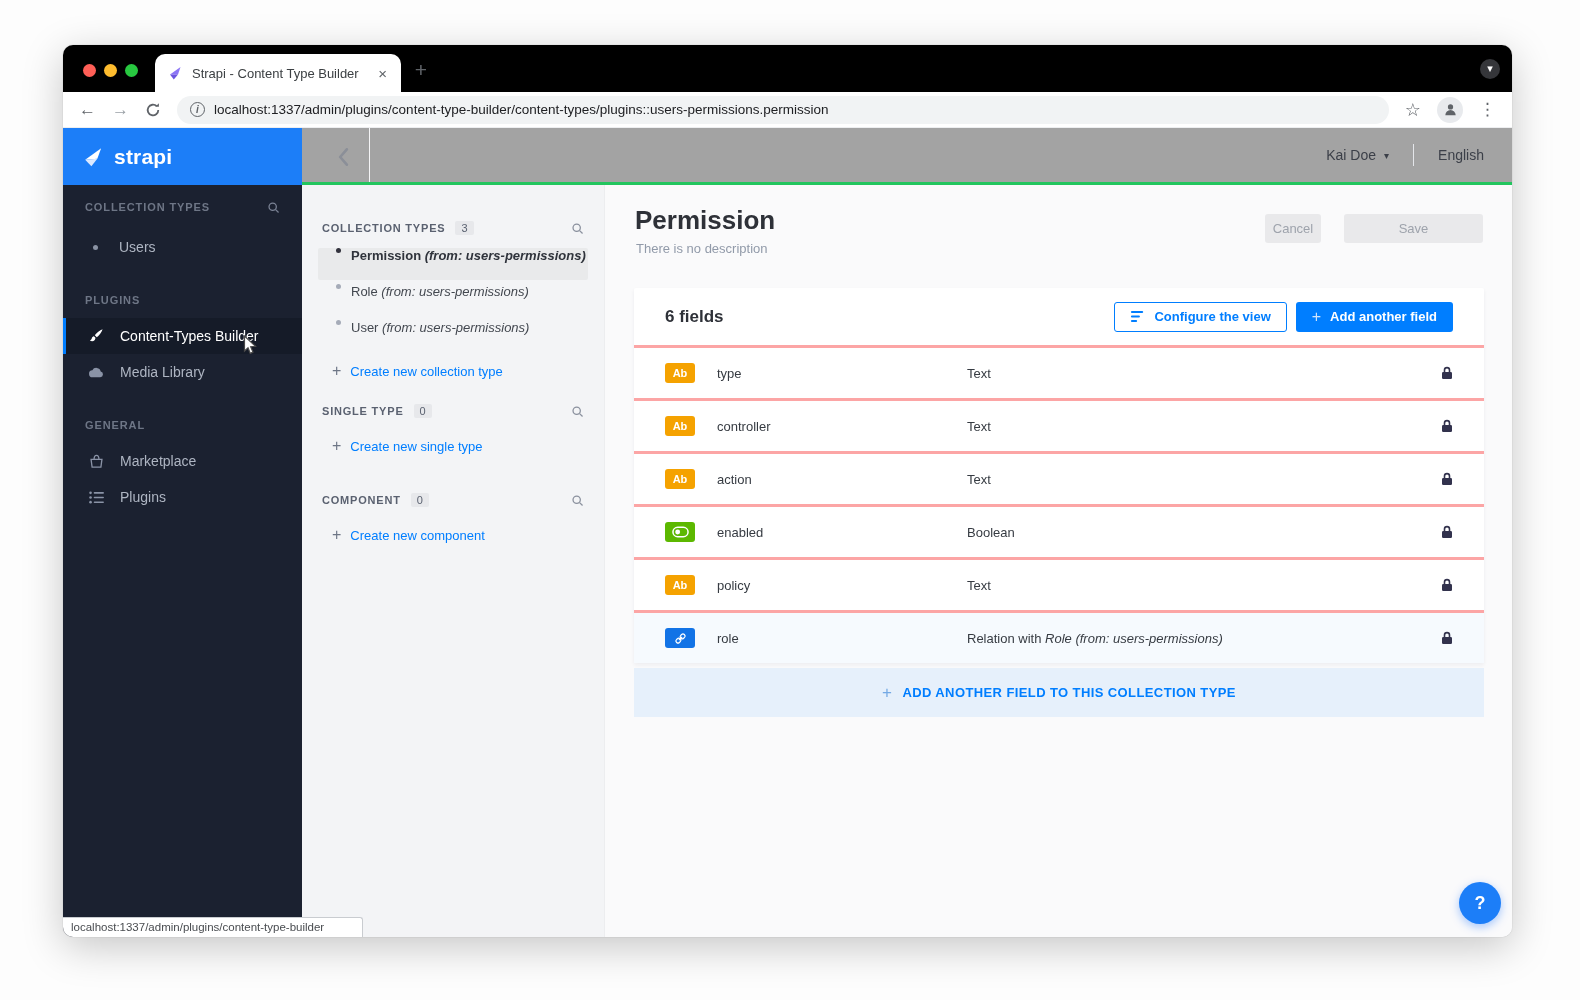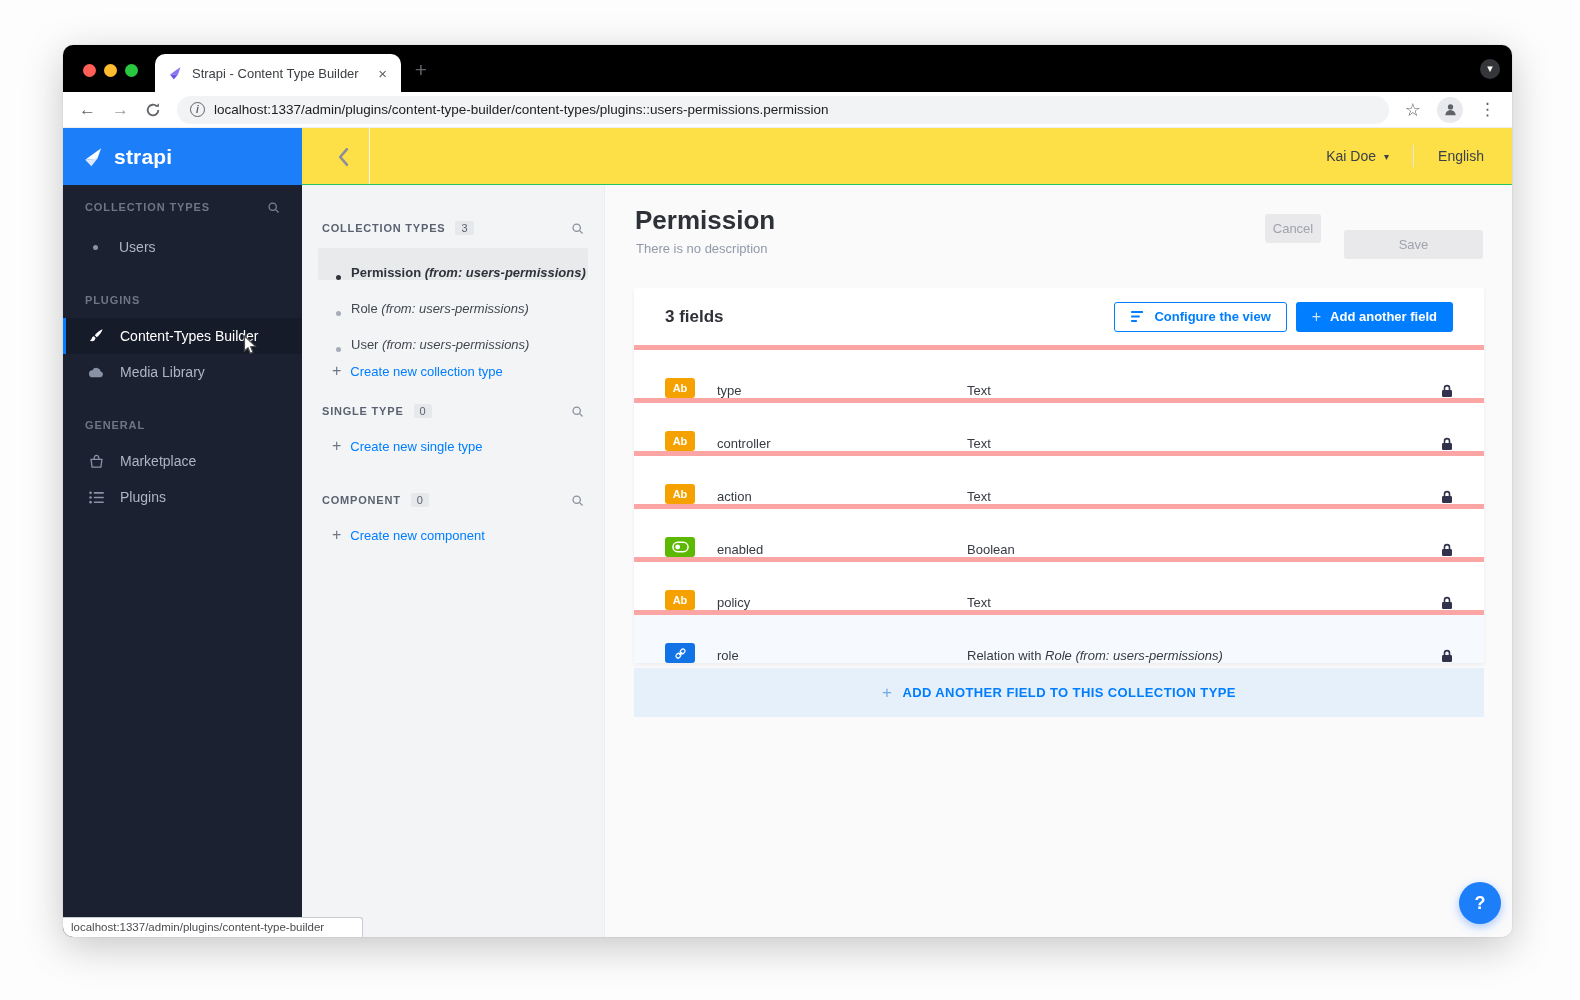--- a/index.html
+++ b/index.html
@@ -44,70 +44,70 @@
   .side-head-title { font-size:11px; font-weight:bold; letter-spacing:.9px; color:#6E7686; }
   .side-item { height:36px; display:flex; align-items:center; padding-left:24px; gap:15px;
                color:#AEB5C2; font-size:14px; }
   .side-item .ic { width:18px; display:flex; justify-content:center; color:#8A93A6; }
   .side-item.active { background:#151B28; color:#fff; box-shadow:inset 3px 0 0 #007EFF; }
   .side-item.active .ic { color:#fff; }
   .side-bullet { width:5px; height:5px; border-radius:50%; background:#8A92A3; margin:0 6px; }
   .side-badge { margin-left:auto; margin-right:22px; background:#323A4A; color:#CBD2DE;
                 font-size:11px; padding:1px 6px; border-radius:2px; }
 
-  .topbar { position:absolute; left:239px; top:83px; right:0; height:57px; background:#fde047;
-            border-bottom:1px solid #22c55e; }
+  .topbar { position:absolute; left:239px; top:83px; right:0; height:57px; background:#a3a3a3;
+            border-bottom:3px solid #22c55e; }
   .back-btn { position:absolute; left:26px; top:14px; width:30px; height:30px;
               display:flex; align-items:center; justify-content:center; color:#8B8F98; }
   .topbar-vline { position:absolute; left:67px; top:0; bottom:0; width:1px; background:#F4F4F6; }
   .topbar-right { position:absolute; right:28px; top:0; height:100%; display:flex; align-items:center; }
   .user-name { font-size:14px; color:#3B3F48; }
   .user-caret { font-size:10px; color:#3B3F48; margin-left:8px; }
   .lang-divider { width:1px; height:22px; background:#E4E6EA; margin:0 24px; }
   .lang-label { font-size:14px; color:#3B3F48; }
 
   .subnav { position:absolute; left:239px; top:140px; width:303px; bottom:0;
             background:#F3F4F6; border-right:1px solid #ECEDEF; }
   .sub-head { display:flex; align-items:center; padding:0 20px; height:16px; }
   .sub-head-title { font-size:11px; font-weight:bold; letter-spacing:.8px; color:#5A6170; }
   .sub-count { margin-left:10px; background:#E7E8EB; color:#5A6170; font-size:11px;
                padding:1px 6px; border-radius:2px; }
   .sub-search { margin-left:auto; color:#8B919E; display:flex; }
-  .sub-item { height:32px; margin:0 16px; display:flex; align-items:flex-end; padding-left:18px;
+  .sub-item { height:32px; margin:0 16px; display:flex; align-items:flex-start; padding-left:18px;
               border-radius:2px; font-size:13px; color:#42474F; gap:10px; }
   .sub-item .dot { width:5px; height:5px; border-radius:50%; background:#A5ABB8; flex:none; }
   .sub-item.active { background:#E9EAEB; font-weight:bold; color:#2F333B; }
   .sub-item.active .dot { background:#32323D; }
   .sub-suffix { font-style:italic; white-space:pre; }
   .sub-create { height:32px; margin:0 16px; display:flex; align-items:center; padding-left:14px;
                 font-size:13px; color:#007EFF; gap:9px; }
   .sub-create .plus { color:#6E7686; font-size:16px; font-weight:normal; }
 
   .main { position:absolute; left:542px; top:140px; right:0; bottom:0; background:#FAFAFB; }
   .page-title { position:absolute; left:30px; top:20px; font-size:26px; font-weight:bold; color:#2E3138; }
   .page-subtitle { position:absolute; left:31px; top:56px; font-size:13px; color:#919AA9; }
   .btn-muted { position:absolute; top:29px; height:29px; background:#E9E9EB; border:none;
                border-radius:3px; font-size:13px; color:#9EA3AC; font-family:inherit; }
   .btn-cancel { left:660px; width:56px; }
-  .btn-save { left:739px; width:139px;margin-top:16px; }
+  .btn-save { left:739px; width:139px; }
 
   .card { position:absolute; left:29px; top:103px; width:850px; height:375px; background:#fff;
           border-radius:2px; box-shadow:0 2px 4px rgba(30,30,60,.06); }
   .card-head { height:57px; display:flex; align-items:center; padding:0 31px; }
   .fields-count { font-size:17px; font-weight:bold; color:#2E3138; }
   .card-actions { margin-left:auto; display:flex; gap:9px; }
   .btn-outline { height:30px; padding:0 15px; background:#fff; border:1px solid #007EFF; border-radius:3px;
                  color:#007EFF; font-size:13px; font-weight:bold; display:flex; align-items:center; gap:9px;
                  font-family:inherit; }
   .btn-primary { height:30px; padding:0 16px; background:#007EFF; border:none; border-radius:3px;
                  color:#fff; font-size:13px; font-weight:bold; display:flex; align-items:center; gap:9px;
                  font-family:inherit; }
   .btn-primary .plus { font-weight:normal; font-size:16px; color:#CFE4FB; }
 
-  .frow { height:53px; display:flex; align-items:flex-end; padding:0 31px; border-top:5px solid #fca5a5; position:relative; }
+  .frow { height:53px; display:flex; align-items:center; padding:0 31px; border-top:3px solid #fca5a5; position:relative; }
   .frow.hl { background:#F6FAFE; }
   .fbadge { width:30px; height:20px; border-radius:3px; display:flex; align-items:center;
             justify-content:center; color:#fff; font-size:11px; font-weight:bold; flex:none; }
   .fbadge.text { background:#F5A200; }
   .fbadge.bool { background:#5CB800; }
   .fbadge.rel  { background:#1273E6; }
   .fname { margin-left:22px; font-size:13px; color:#363B42; }
   .ftype { position:absolute; left:333px; font-size:13px; color:#363B42; }
   .ftype i { font-style:italic; }
   .flock { margin-left:auto; display:flex; }
@@ -320,21 +320,21 @@
     </div>
 
     <div class="main">
       <div class="page-title">Permission</div>
       <div class="page-subtitle">There is no description</div>
       <button class="btn-muted btn-cancel">Cancel</button>
       <button class="btn-muted btn-save">Save</button>
 
       <div class="card">
         <div class="card-head">
-          <span class="fields-count">3 fields</span>
+          <span class="fields-count">6 fields</span>
           <div class="card-actions">
             <button class="btn-outline">
               <svg width="15" height="13" viewBox="0 0 16 14">
                 <g stroke="#007EFF" stroke-width="2.2" stroke-linecap="round">
                   <line x1="2" y1="2.2" x2="13" y2="2.2"></line>
                   <line x1="2" y1="7" x2="9.5" y2="7"></line>
                   <line x1="2" y1="11.8" x2="6.5" y2="11.8"></line>
                 </g>
               </svg>
               <span>Configure the view</span>

